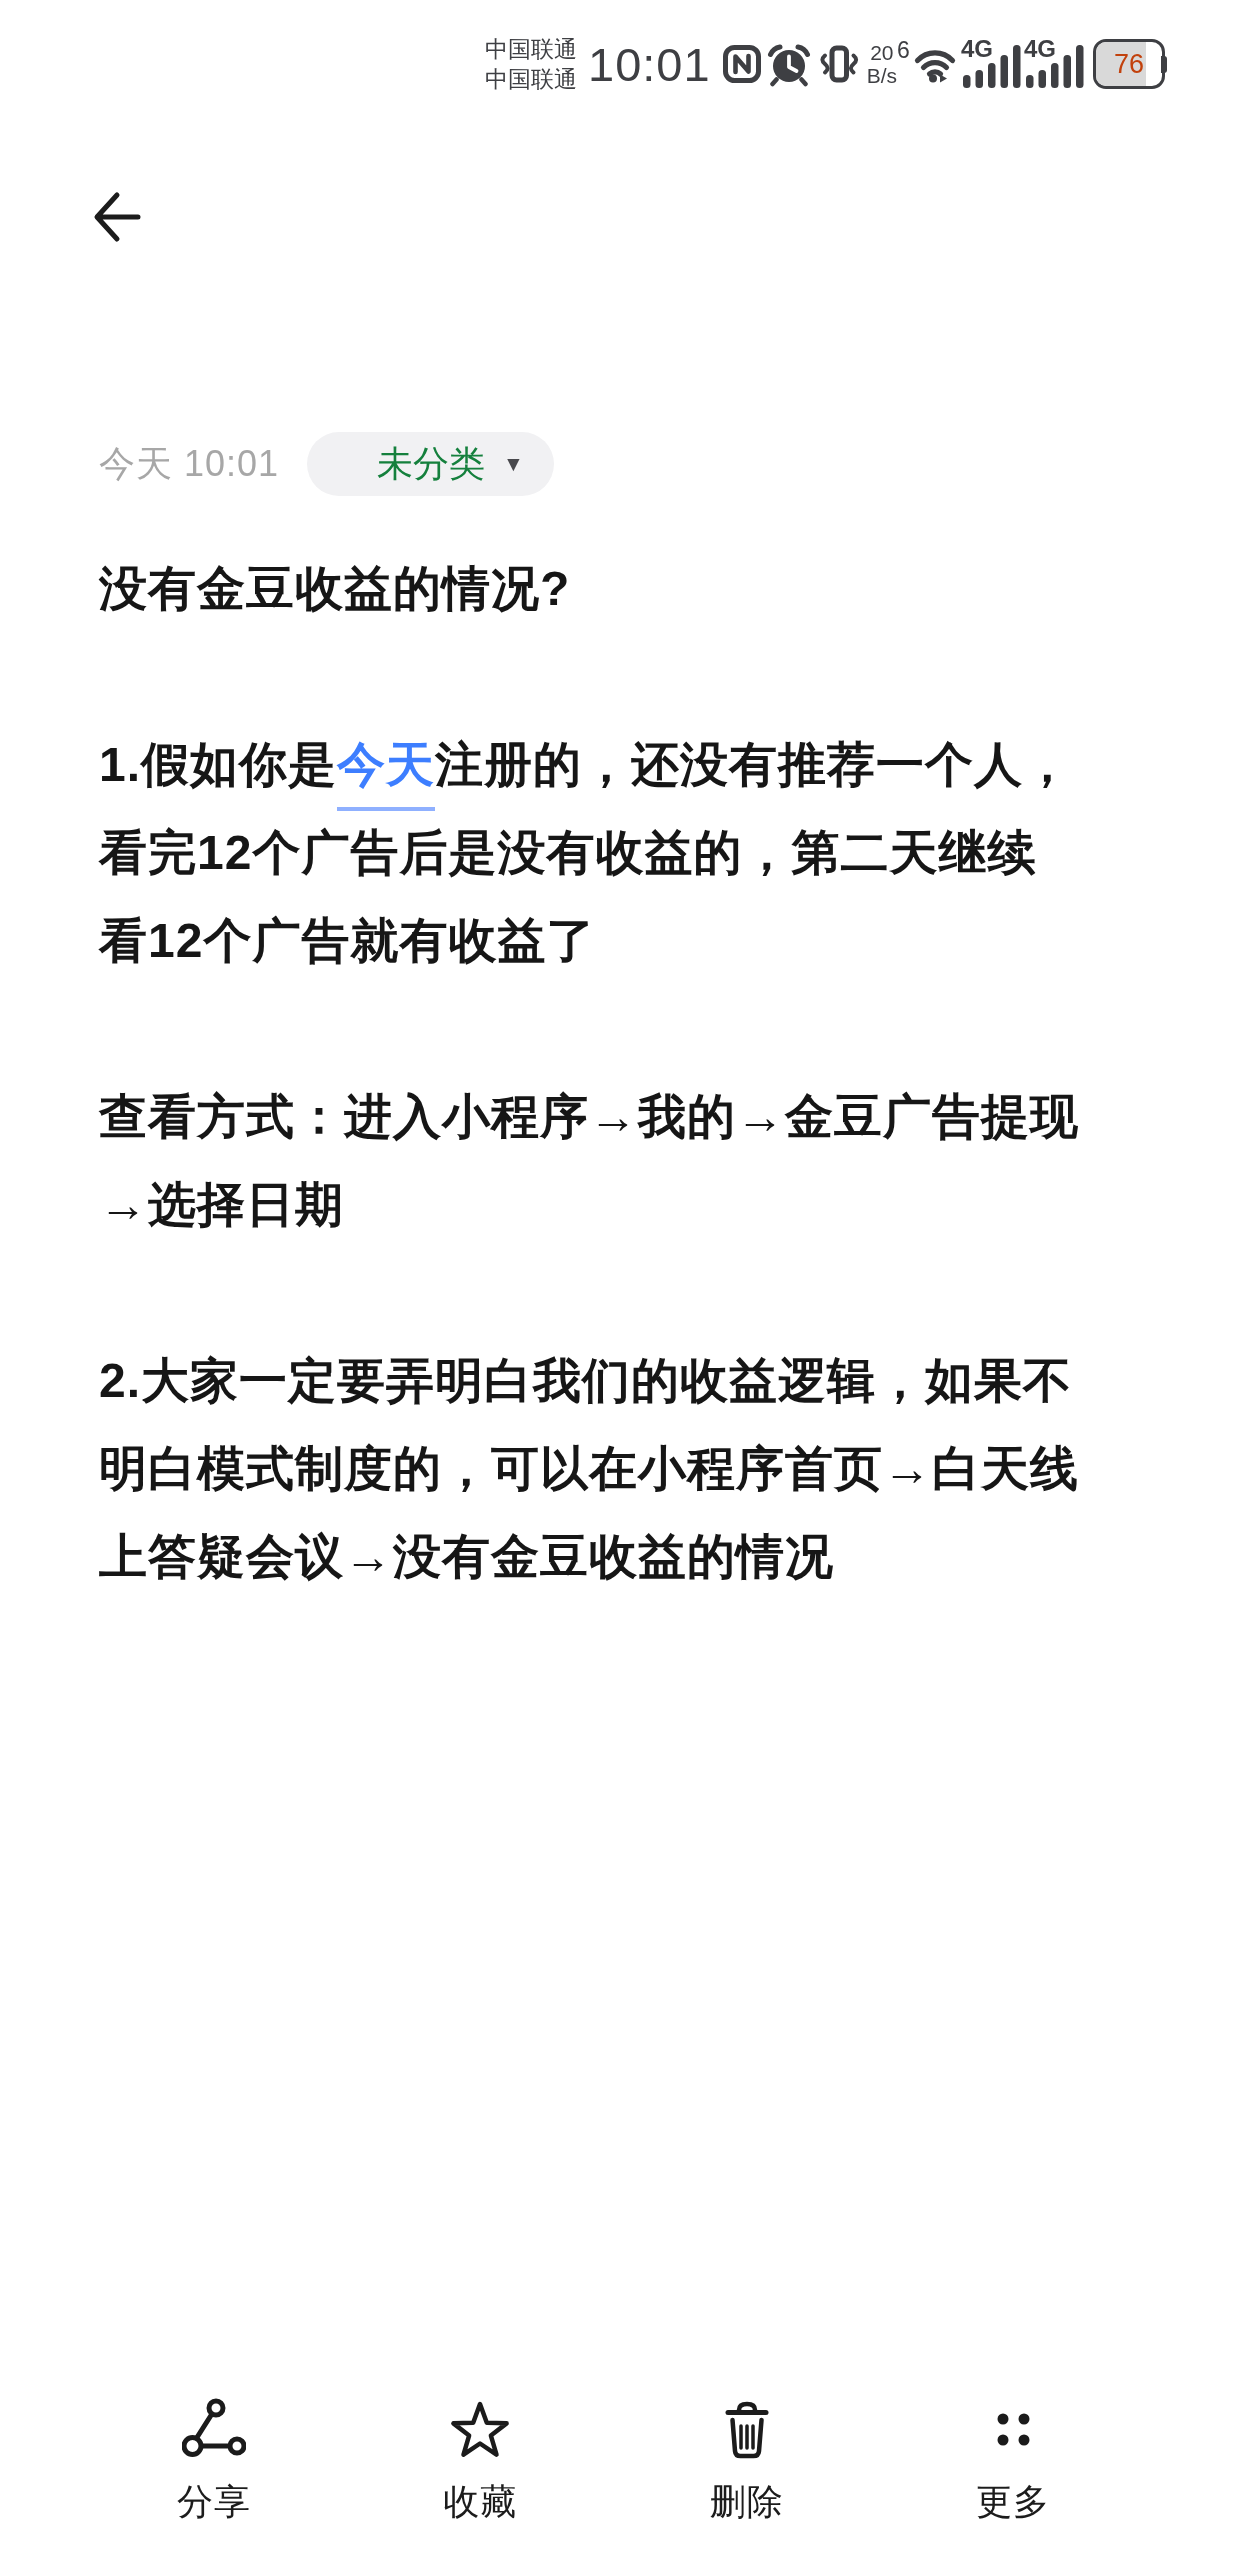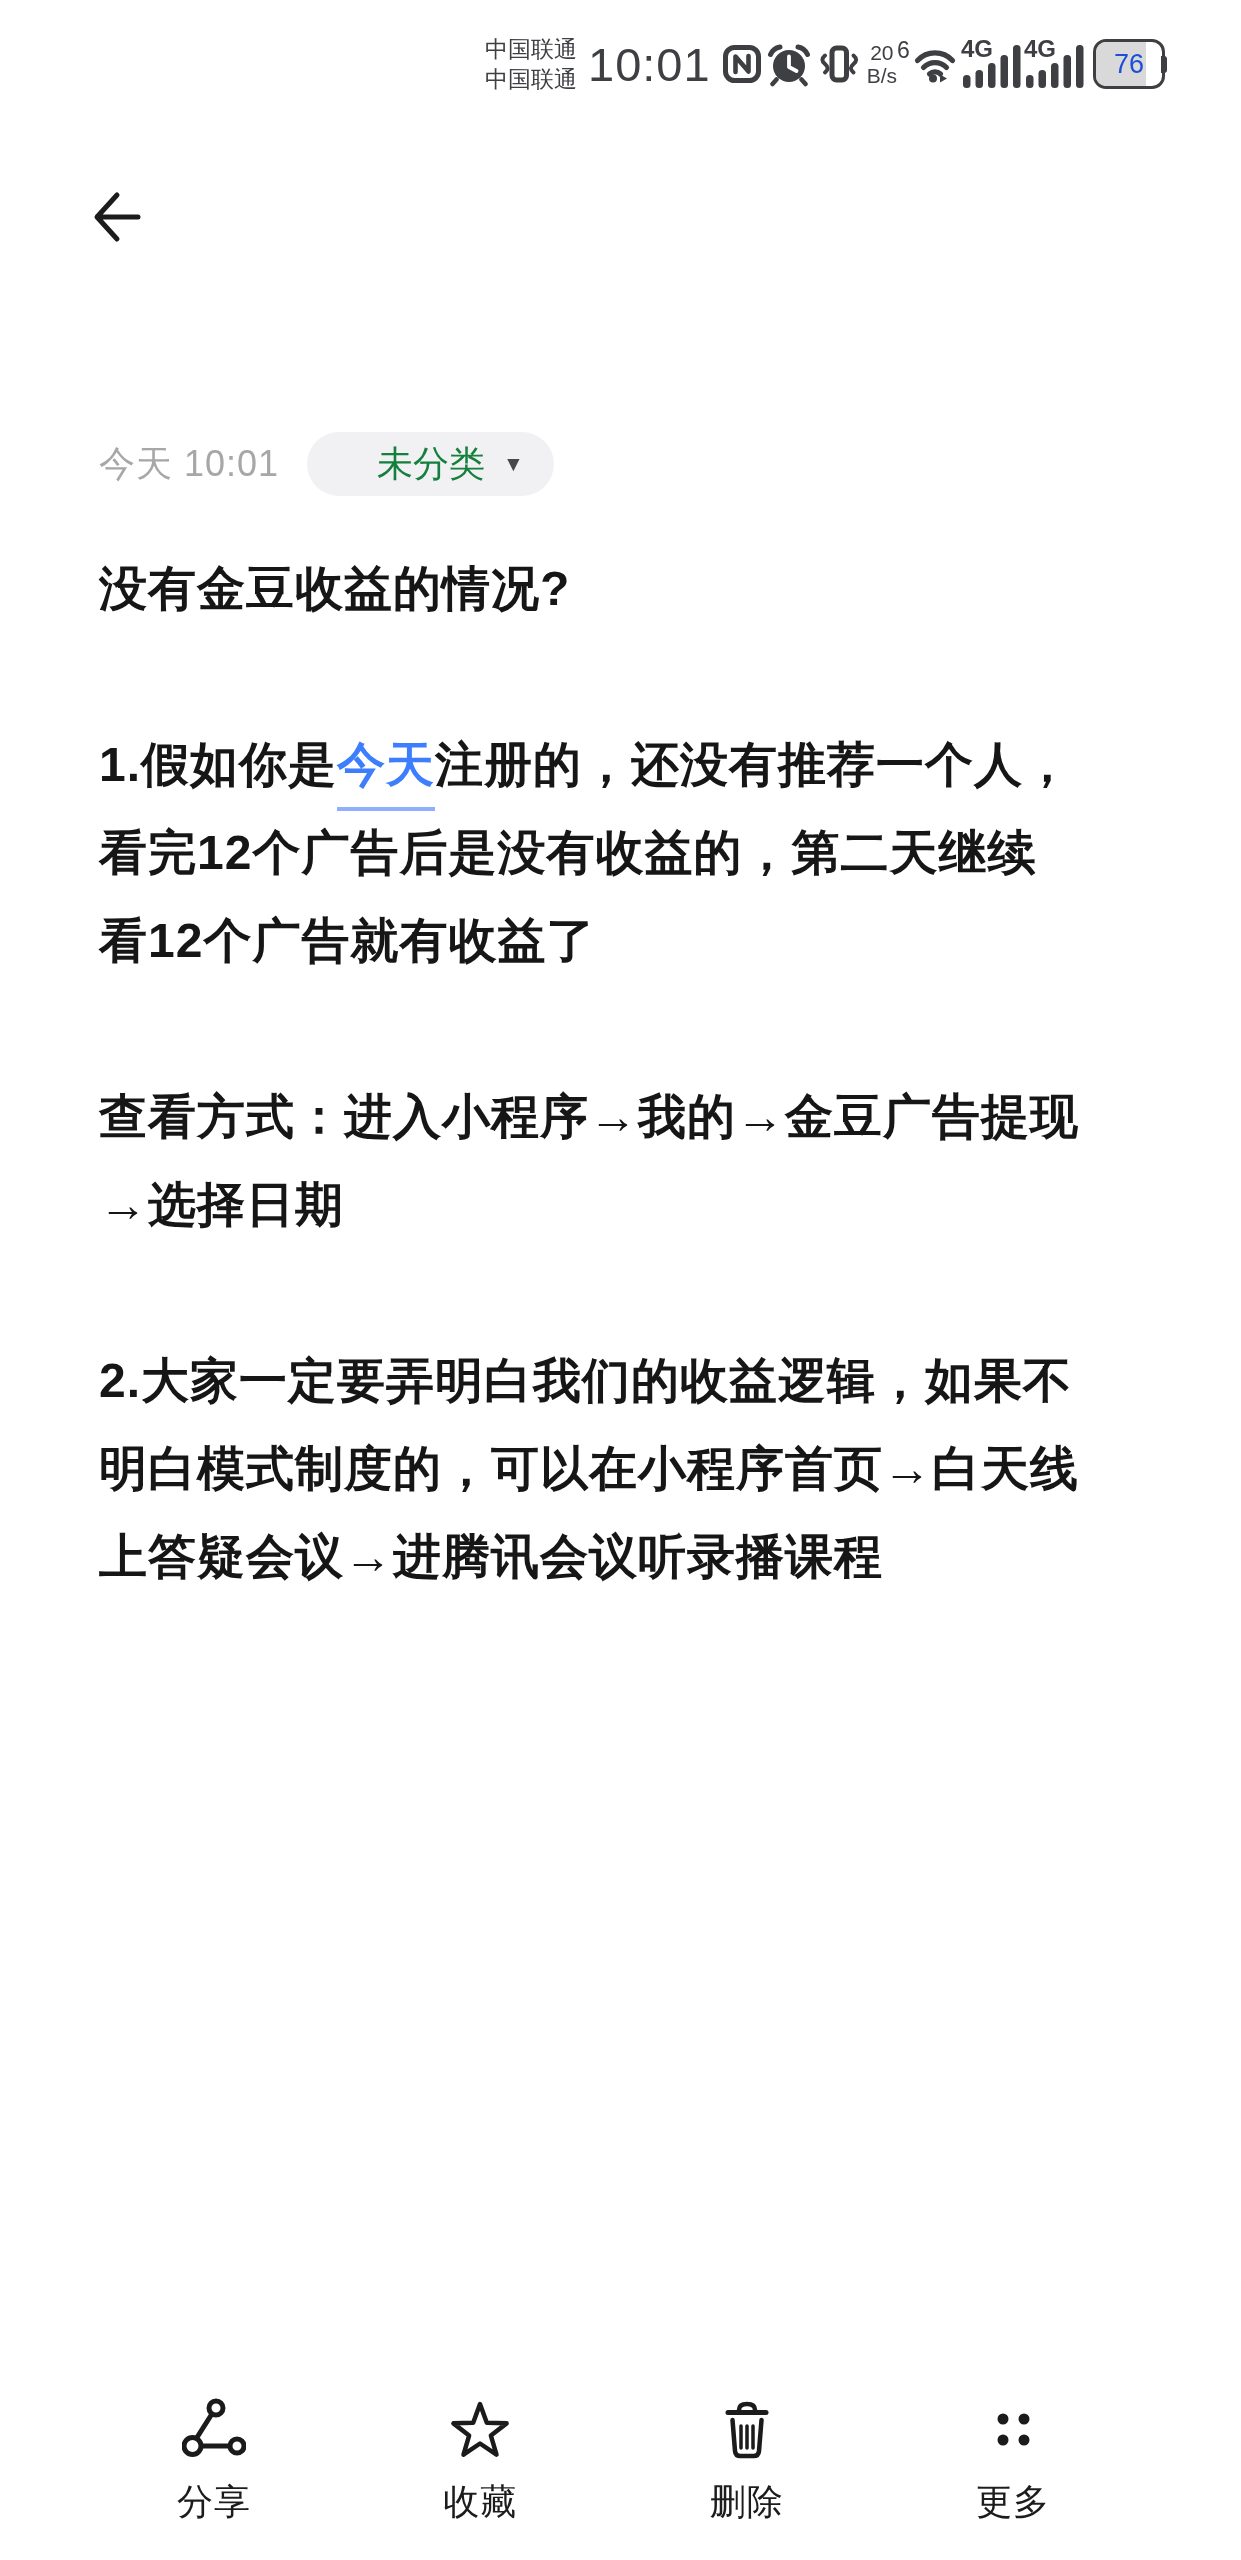--- a/index.html
+++ b/index.html
@@ -20,21 +20,21 @@
   .wifi-wrap{position:relative;margin-left:10px;}
   .wifi-gen{position:absolute;left:-15px;top:-8px;font-size:23px;font-weight:500;}
   .sig{position:relative;width:58px;height:48px;}
   .sig .net-label{position:absolute;top:-5px;left:-2px;font-size:24px;font-weight:600;letter-spacing:0;}
   .sig svg{position:absolute;bottom:0;left:0;}
   .battery{
     position:relative;width:66px;height:44px;border:3px solid #3e3f43;border-radius:13px;
     display:flex;align-items:center;justify-content:center;overflow:hidden;margin-left:4px;
   }
   .battery .fill{position:absolute;left:0;top:0;bottom:0;width:76%;background:#d9d9d9;}
-  .battery .pct{position:relative;font-size:27px;font-weight:500;color:#1d4ed8;}
+  .battery .pct{position:relative;font-size:27px;font-weight:500;color:#c2410c;}
   .battery-nub{width:6px;height:17px;background:#3e3f43;border-radius:0 3px 3px 0;margin-left:-9px;}
   
   .back-btn{position:absolute;left:90px;top:186px;width:52px;height:62px;cursor:pointer;}
   .note-title{
     position:absolute;left:97px;top:280px;width:1060px;
     font-size:78px;font-weight:700;color:#0f0f0f;letter-spacing:2px;line-height:1.35;
   }
   .meta-row{position:absolute;left:99px;top:432px;display:flex;align-items:center;}
   .meta-date{font-size:36px;color:#a7a7a7;letter-spacing:1px;}
   .category-pill{
@@ -156,21 +156,21 @@
     <div class="line">看完12个广告后是没有收益的，第二天继续</div>
     <div class="line">看12个广告就有收益了</div>
     <div class="gap"></div>
 
     <div class="line">查看方式：进入小程序→我的→金豆广告提现</div>
     <div class="line">→选择日期</div>
     <div class="gap"></div>
 
     <div class="line">2.大家一定要弄明白我们的收益逻辑，如果不</div>
     <div class="line">明白模式制度的，可以在小程序首页→白天线</div>
-    <div class="line">上答疑会议→进腾讯会议听录播课程</div>
+    <div class="line">上答疑会议→没有金豆收益的情况</div>
   </div>
 
   <div class="toolbar">
     <div class="tool-item">
       <svg width="64" height="64" viewBox="0 0 64 64">
         <path d="M30.5 15 L14 41" stroke="#1b1b1b" stroke-width="5" stroke-linecap="round"></path>
         <path d="M18 48 L50 48" stroke="#1b1b1b" stroke-width="5" stroke-linecap="round"></path>
         <circle cx="34" cy="10" r="7" fill="#ffffff" stroke="#1b1b1b" stroke-width="5"></circle>
         <circle cx="10.5" cy="48" r="8.5" fill="#ffffff" stroke="#1b1b1b" stroke-width="5"></circle>
         <circle cx="55" cy="48" r="7" fill="#ffffff" stroke="#1b1b1b" stroke-width="5"></circle>

